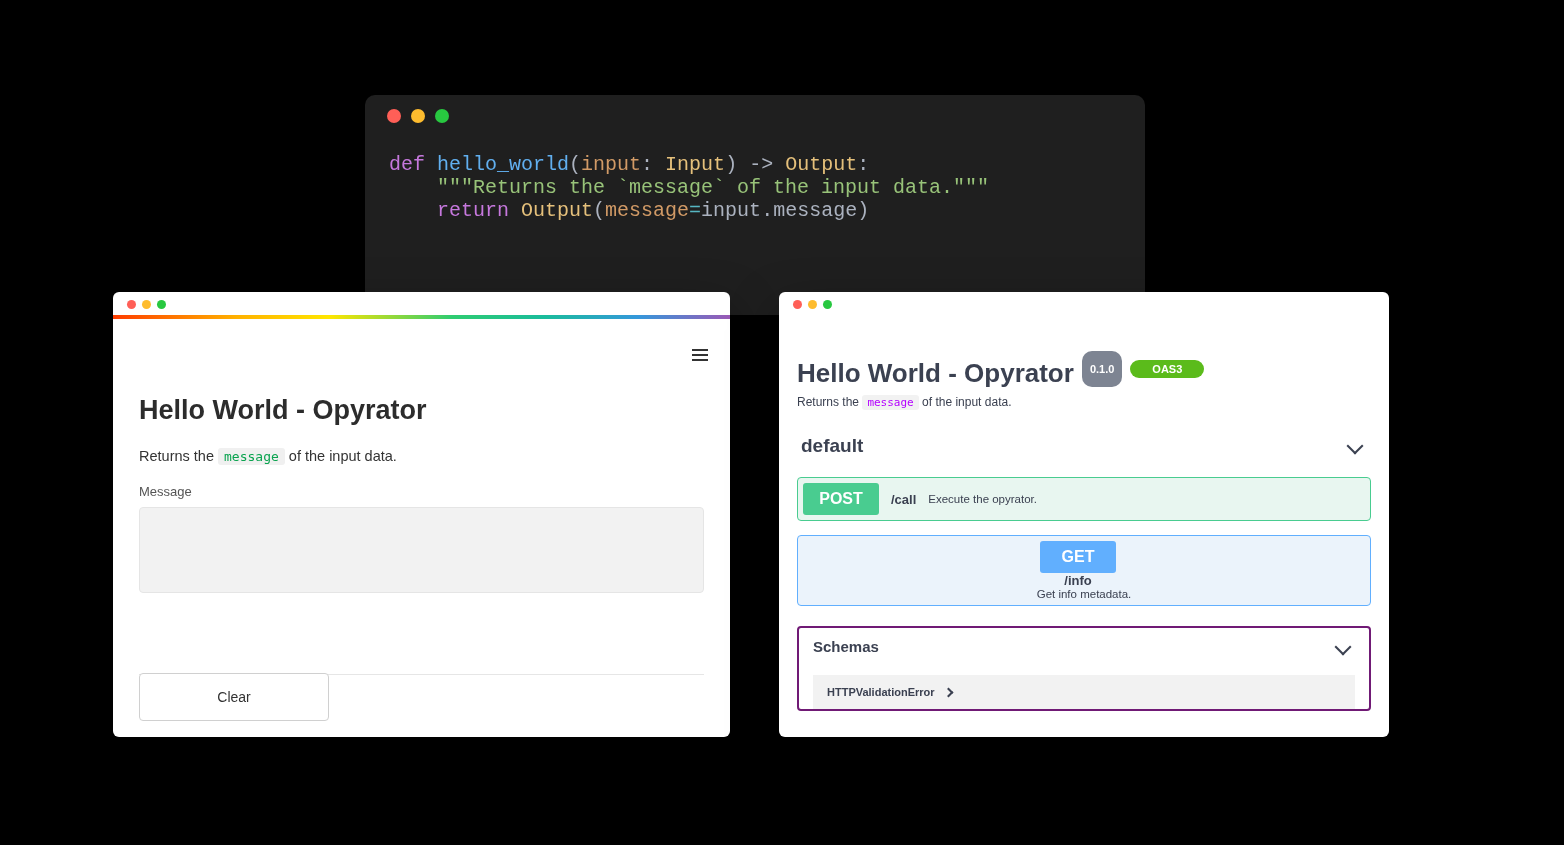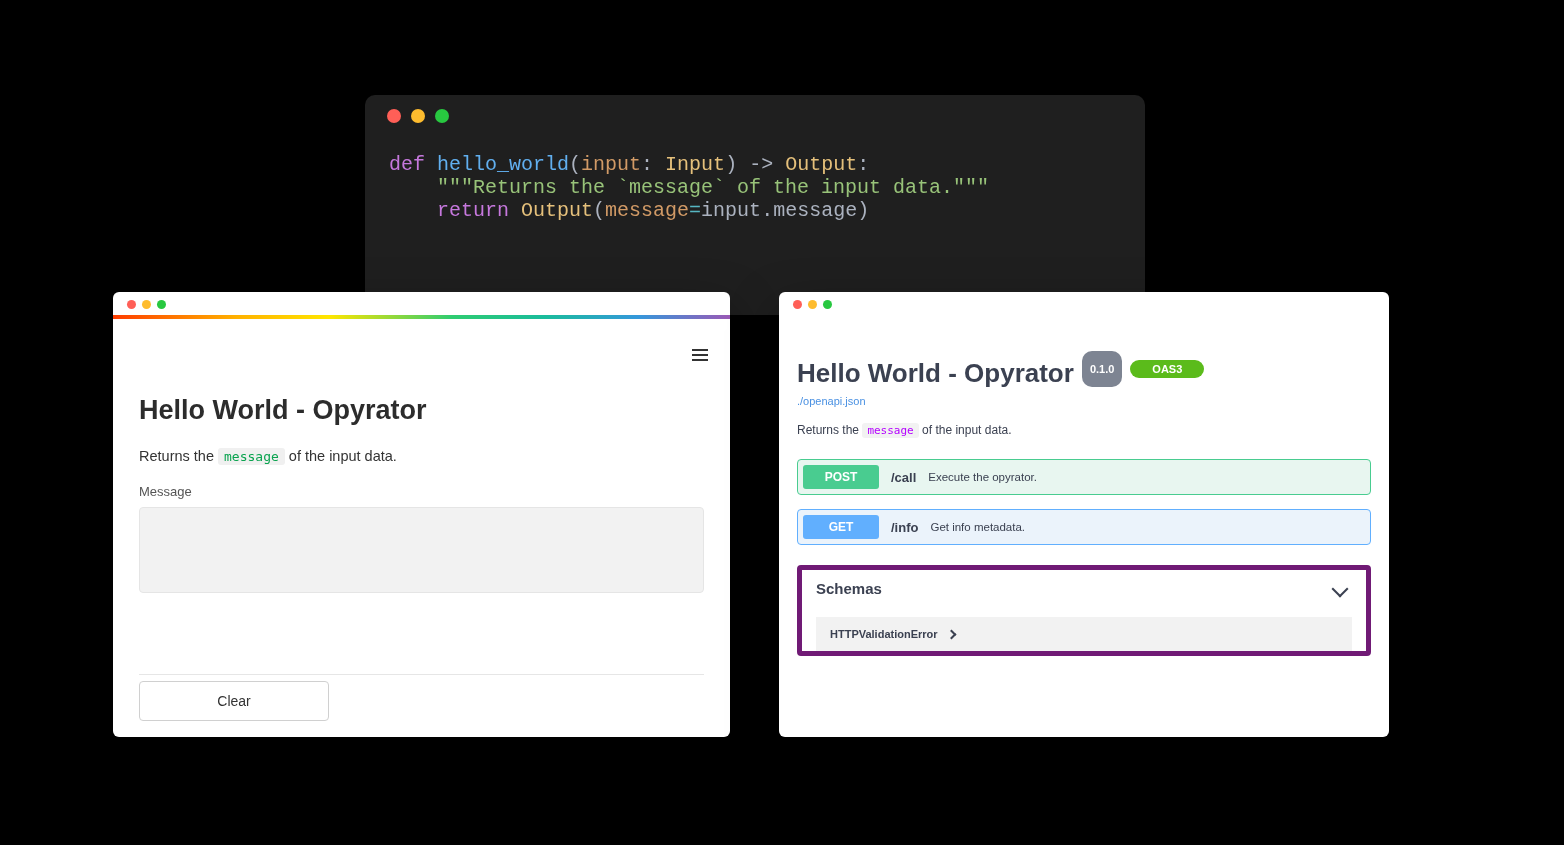--- a/index.html
+++ b/index.html
@@ -135,21 +135,21 @@
     border-top: 1px solid #e6e6e6;
   }
   .form-actions {
     position: absolute;
     left: 26px; right: 26px; bottom: 16px;
     display: flex;
     gap: 12px;
   }
   .btn {
     flex: 1;
-    height: 40px;
+    height: 48px;
     background: #fff;
     border: 1px solid #d0d0d0;
     border-radius: 4px;
     font-size: 14px;
     color: #333;
     display: flex;
     align-items: center;
     justify-content: center;
     cursor: pointer;
   }
@@ -250,27 +250,28 @@
     margin-bottom: 14px;
     cursor: pointer;
   }
   .endpoint.post {
     background: #e8f6f0;
     border: 1px solid #49cc90;
   }
   .endpoint.get {
     background: #ebf3fb;
     border: 1px solid #61affe;
+    flex-direction: column;
   }
   .method-badge {
     width: 76px;
-    height: 24px;
+    height: 32px;
     border-radius: 3px;
     color: #fff;
-    font-size: 12px;
+    font-size: 16px;
     font-weight: 700;
     display: flex;
     align-items: center;
     justify-content: center;
     margin-right: 12px;
   }
   .endpoint.post .method-badge { background: #49cc90; }
   .endpoint.get  .method-badge { background: #61affe; }
   .ep-path {
     font-family: Liberation Sans, sans-serif;
@@ -278,21 +279,21 @@
     font-weight: 700;
     color: #3b4151;
     margin-right: 12px;
   }
   .ep-summary {
     font-size: 11.5px;
     color: #3b4151;
   }
 
   .schemas-section {
-    border: 5px solid #701a75;
+    border: 2px solid #701a75;
     border-radius: 4px;
     margin-top: 20px;
   }
   .schemas-header {
     display: flex;
     justify-content: space-between;
     align-items: center;
     padding: 10px 14px;
     cursor: pointer;
   }
@@ -367,25 +368,28 @@
     <div class="sdot r"></div>
     <div class="sdot y"></div>
     <div class="sdot g"></div>
   </div>
   <div class="swagger-inner">
     <div class="swagger-title-row">
       <span class="swagger-title">Hello World - Opyrator</span>
       <span class="badge-version">0.1.0</span>
       <span class="badge-oas">OAS3</span>
     </div>
-    <a class="swagger-link">./openapi.json</a>
     <div class="swagger-desc">
       <span>Returns the </span><code>message</code><span> of the input data.</span>
     </div>
 
+    <div class="tag-row">
+      <span class="tag-name">default</span>
+      <span class="chevron"></span>
+    </div>
 
     <div class="endpoint post">
       <div class="method-badge">POST</div>
       <span class="ep-path">/call</span>
       <span class="ep-summary">Execute the opyrator.</span>
     </div>
 
     <div class="endpoint get">
       <div class="method-badge">GET</div>
       <span class="ep-path">/info</span>

